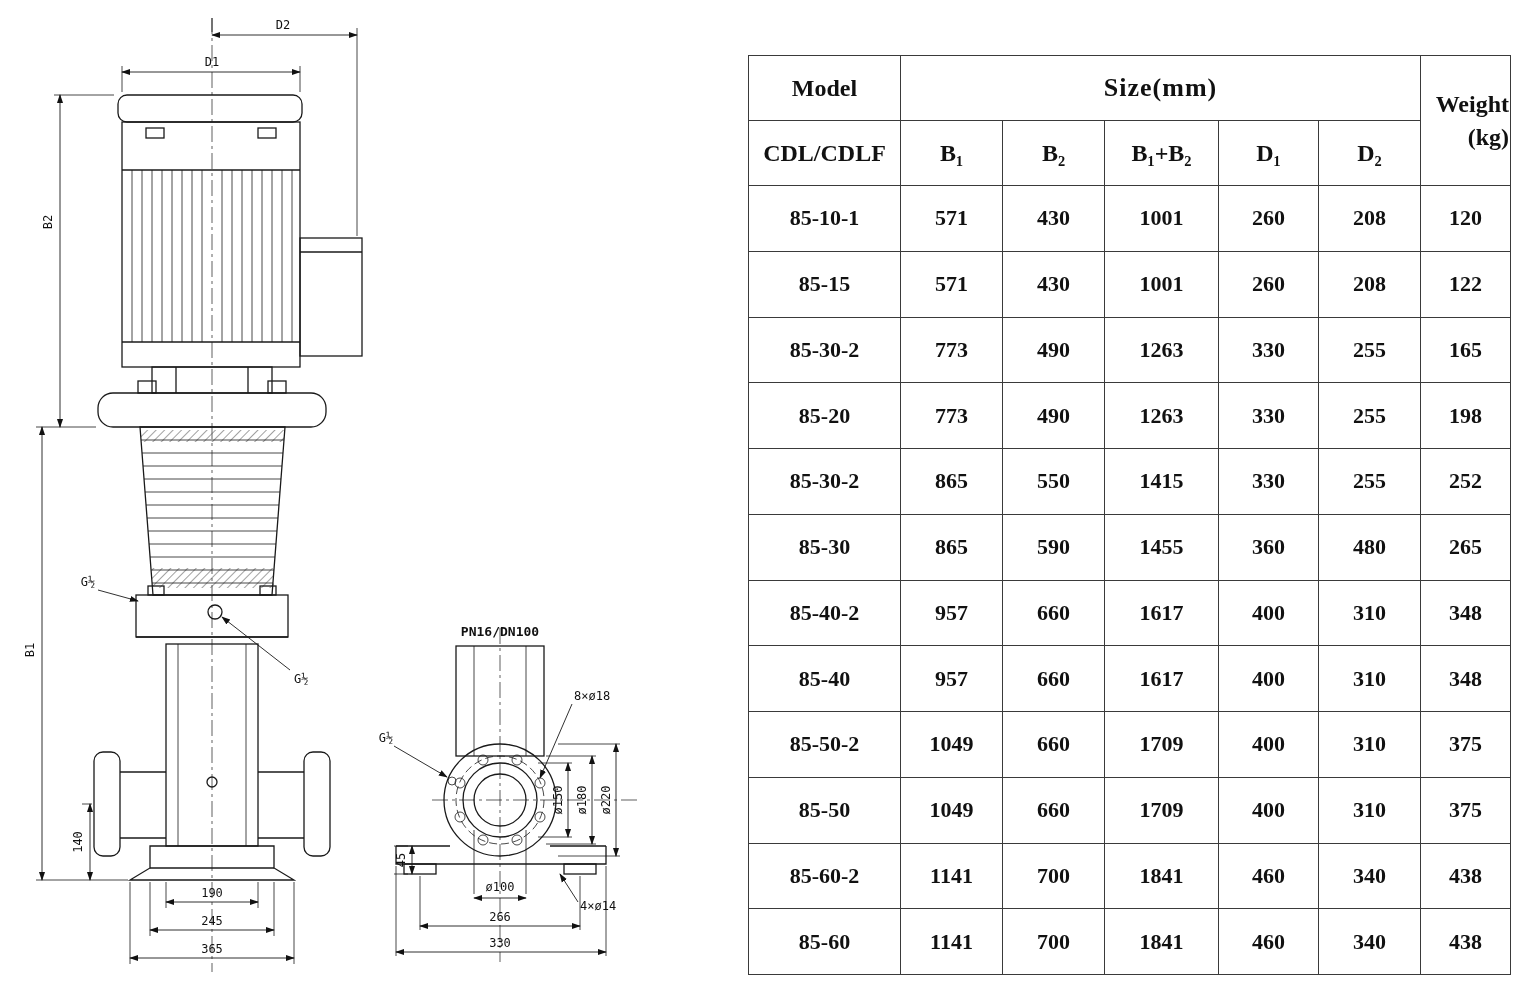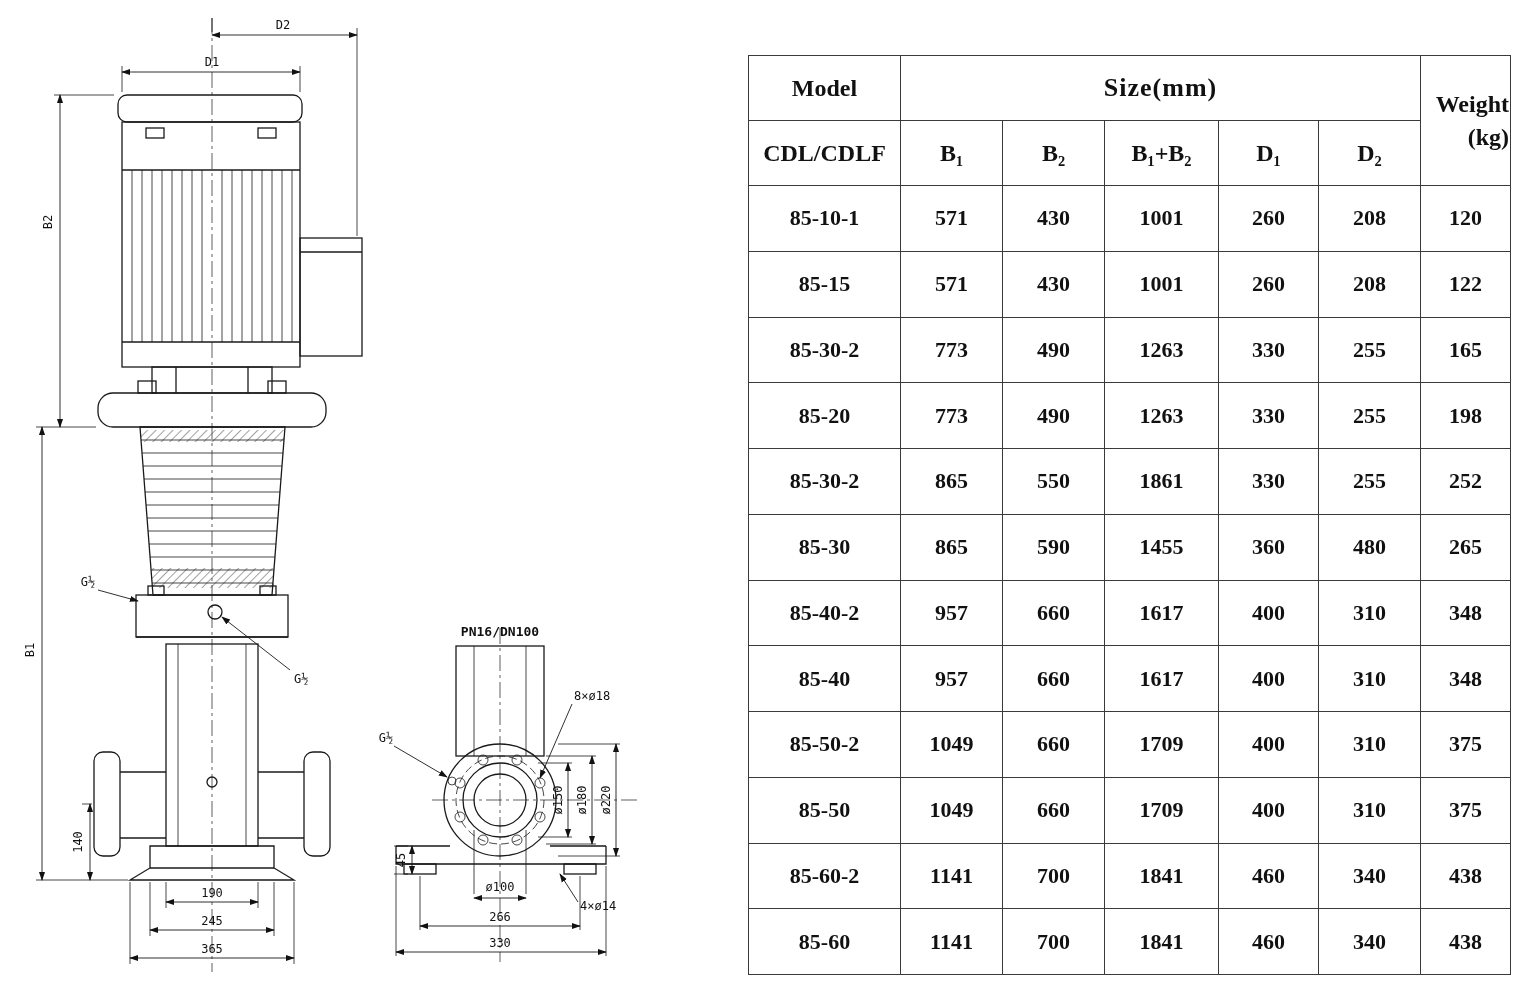--- a/index.html
+++ b/index.html
@@ -261,21 +261,21 @@
             <td>490</td>
             <td>1263</td>
             <td>330</td>
             <td>255</td>
             <td>198</td>
           </tr>
           <tr>
             <td>85-30-2</td>
             <td>865</td>
             <td>550</td>
-            <td>1861</td>
+            <td>1415</td>
             <td>330</td>
             <td>255</td>
             <td>252</td>
           </tr>
           <tr>
             <td>85-30</td>
             <td>865</td>
             <td>590</td>
             <td>1455</td>
             <td>360</td>

